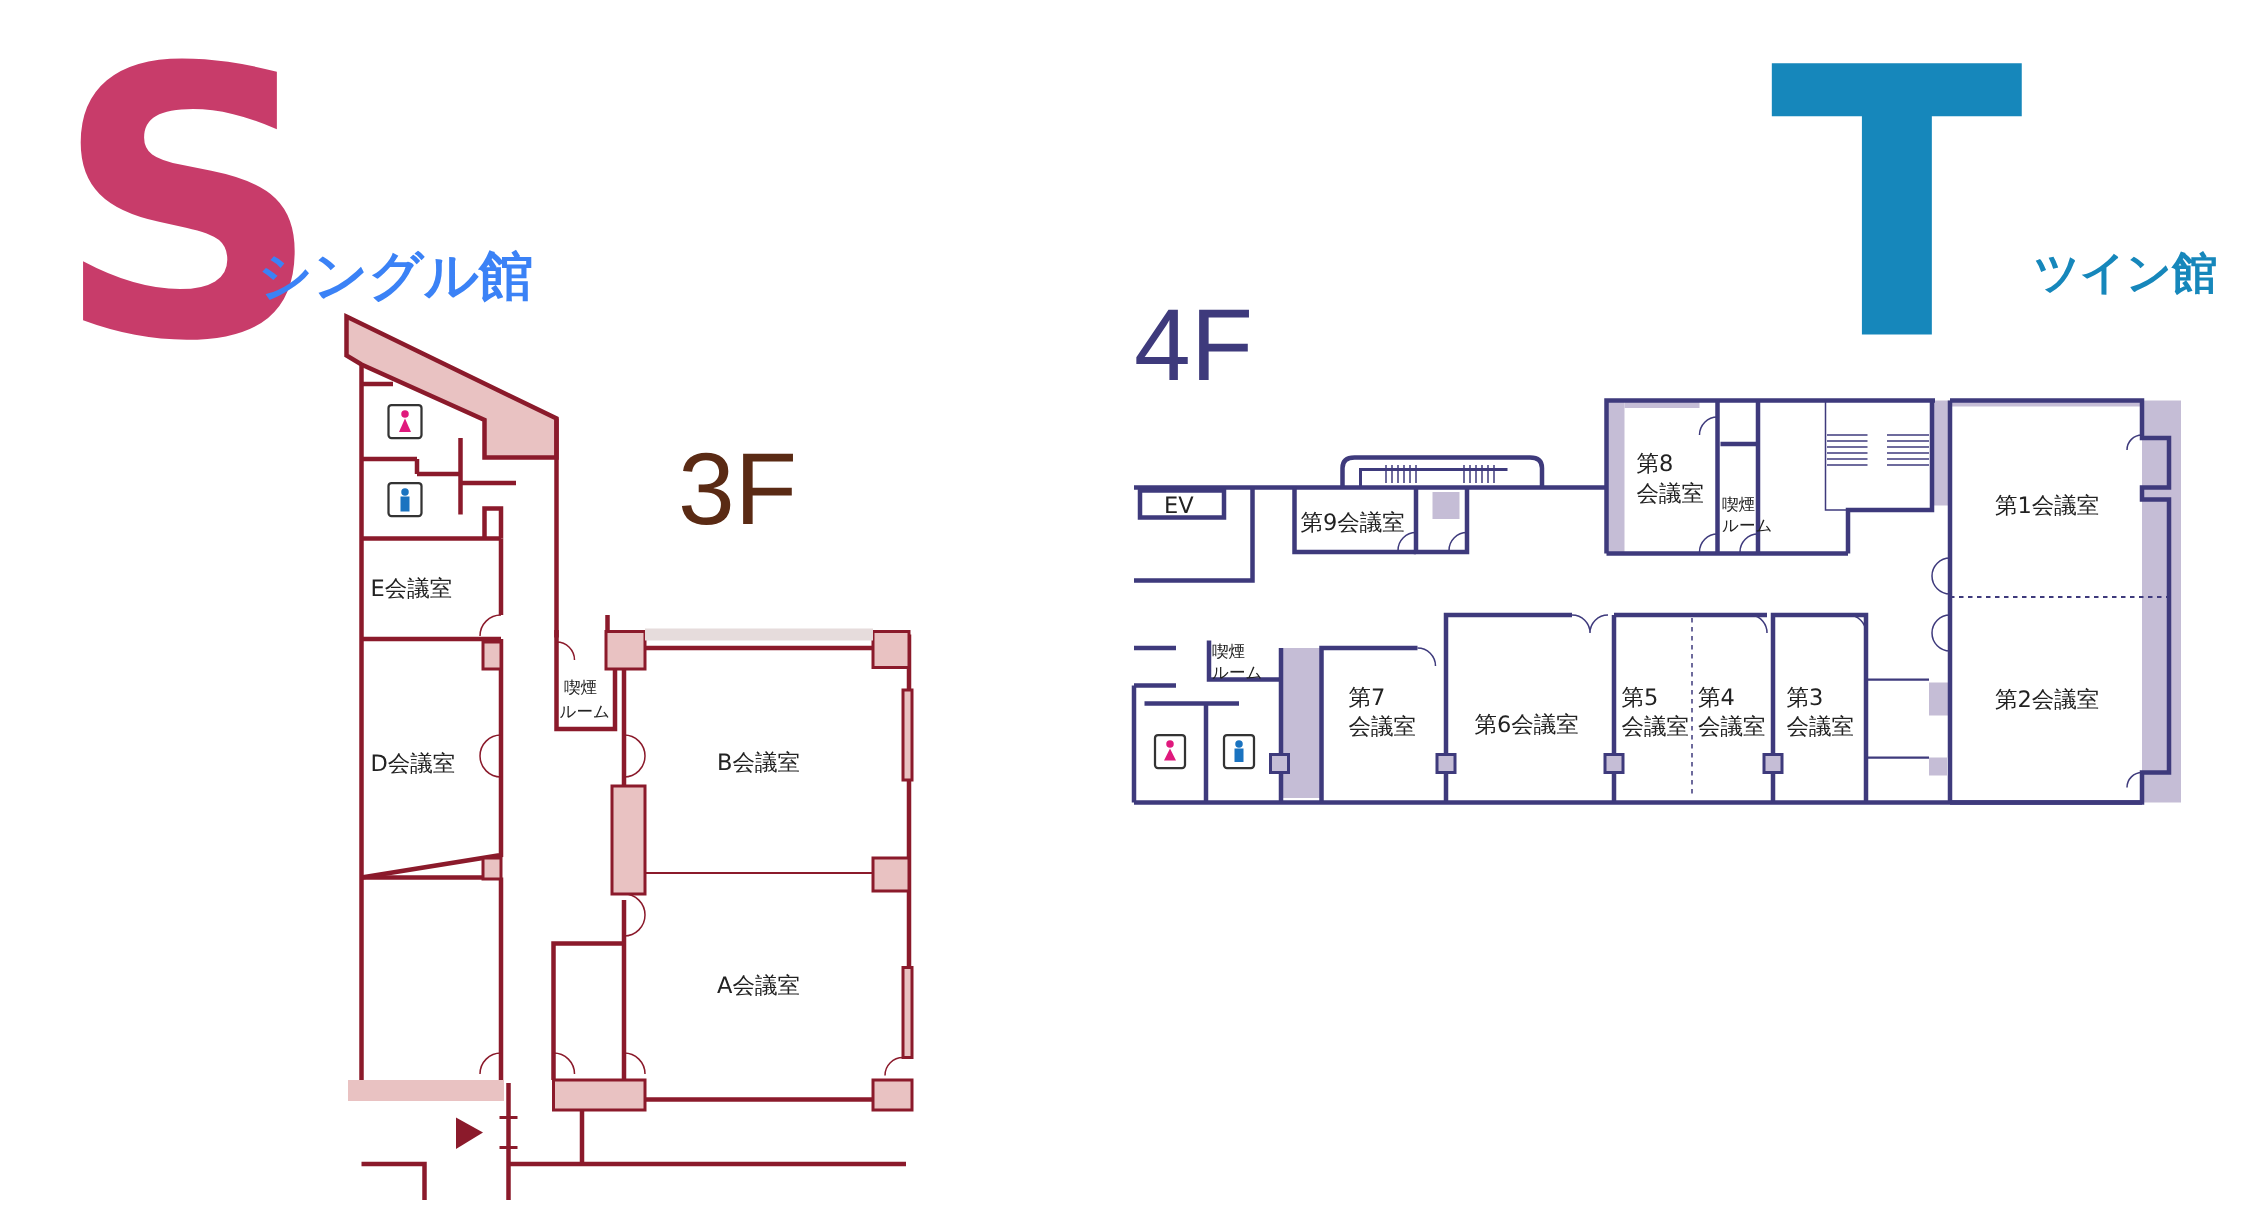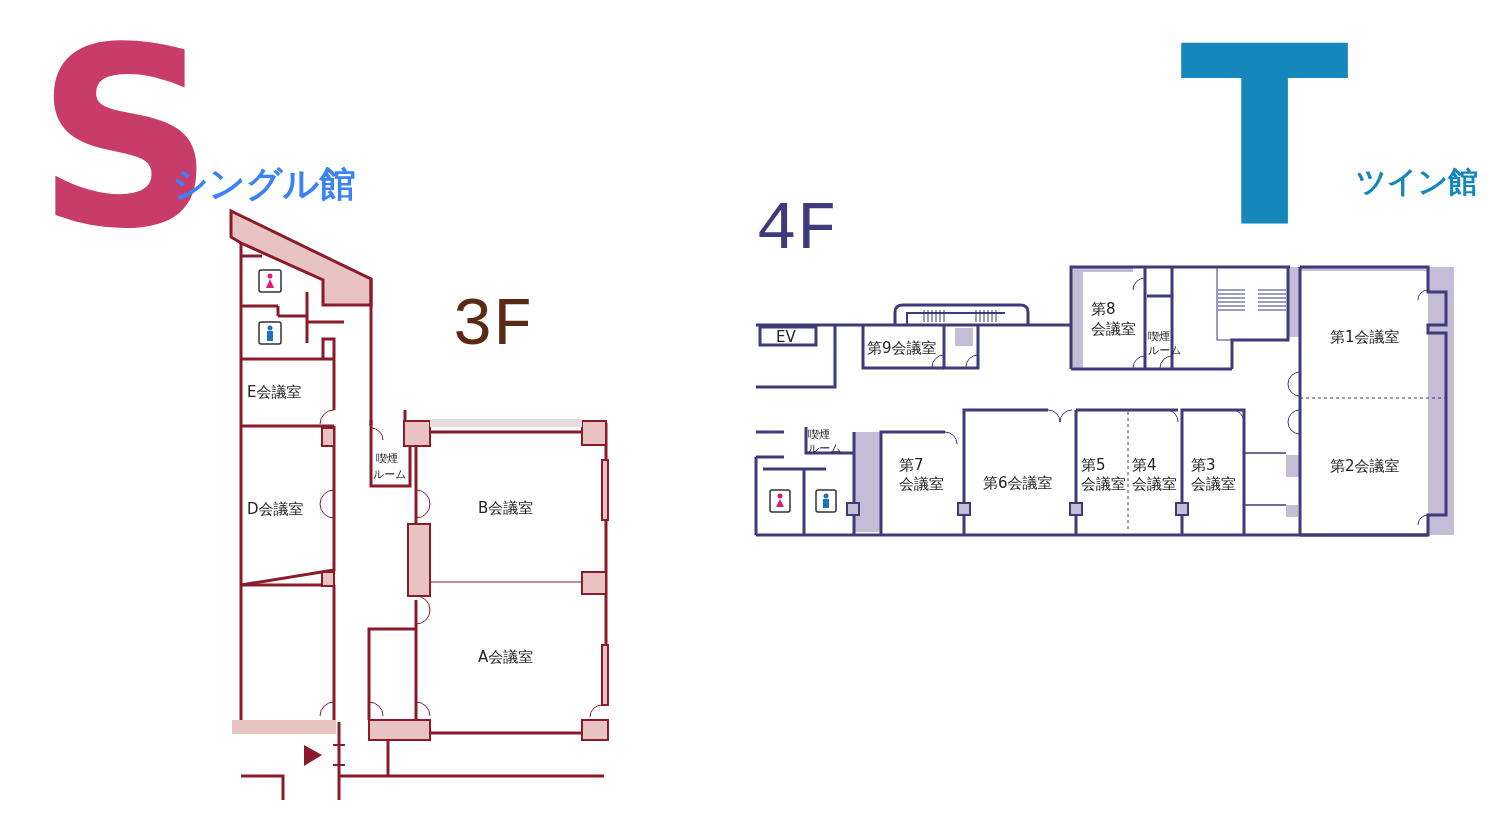--- a/index.html
+++ b/index.html
@@ -1,20 +1,20 @@
 <!DOCTYPE html>
 <html><head>
 <meta charset="utf-8">
 <style>
   html, body { margin:0; padding:0; background:#ffffff; }
   body { width:1500px; height:815px; position:relative; overflow:hidden; font-family:"DejaVu Sans", sans-serif; }
   .abs { position:absolute; }
   .big-letter { font-family:"DejaVu Sans", sans-serif; font-weight:bold; line-height:1; }
   .bld-label { font-family:"DejaVu Sans", sans-serif; font-weight:bold; }
-  .floor-label { font-family:Liberation Mono, monospace; line-height:1; }
+  .floor-label { font-family:Liberation Sans, sans-serif; line-height:1; }
   svg text { font-family:"DejaVu Sans", sans-serif; }
 </style>
 </head>
 <body>
 
 <div class="abs big-letter" style="left:36px; top:14px; font-size:248px; color:#c83c6a; letter-spacing:-6px;">S</div>
 <div class="abs bld-label" style="left:172px; top:160px; font-size:36px; color:#3b82f6;text-align:right;">シングル館</div>
 
 <div class="abs big-letter" style="left:1180px; top:14px; font-size:248px; color:#1687bb;">T</div>
 <div class="abs bld-label" style="left:1328px; top:162px; font-size:30px; color:#1687bb;margin-left:28px;">ツイン館</div>

